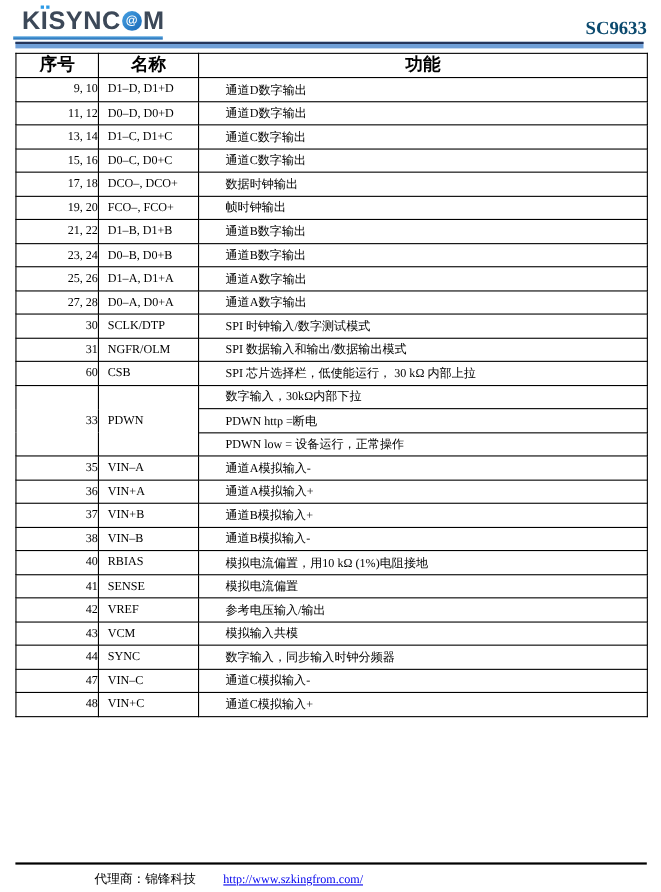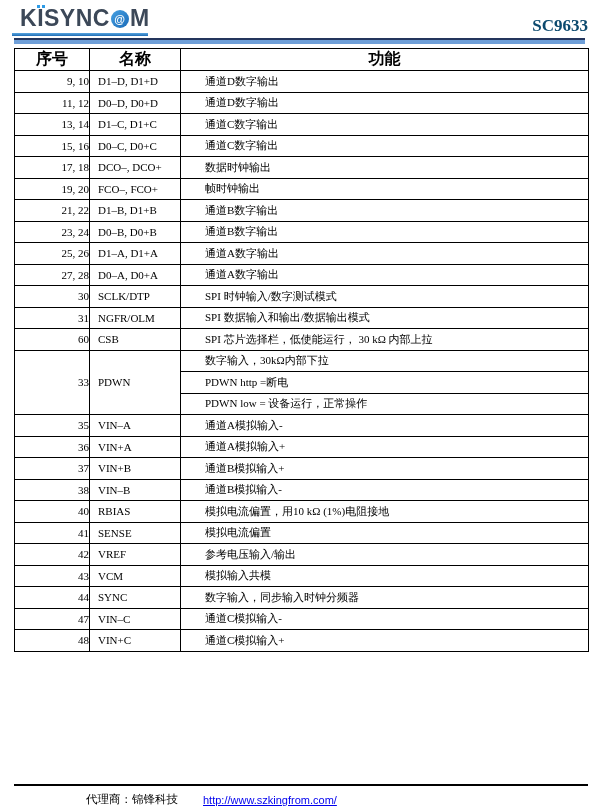--- a/index.html
+++ b/index.html
@@ -83,21 +83,21 @@
     position:absolute; left:14px; top:784px;
     width:574px; height:2px; background:#000;
   }
   .footer {
     position:absolute; left:86px; top:792px;
     display:flex; align-items:center; gap:25px;
     font-size:11.5px;
   }
   .footer .dist { font-family:"Liberation Serif", serif; color:#000; }
   .footer .url {
-    font-family:Liberation Sans, sans-serif;
+    font-family:Liberation Serif, serif;
     color:#0000ee; text-decoration:underline;
     font-size:11px; cursor:pointer;
   }
 </style>
 </head>
 <body>
 
 <div class="page">
 
   <div class="logo">

